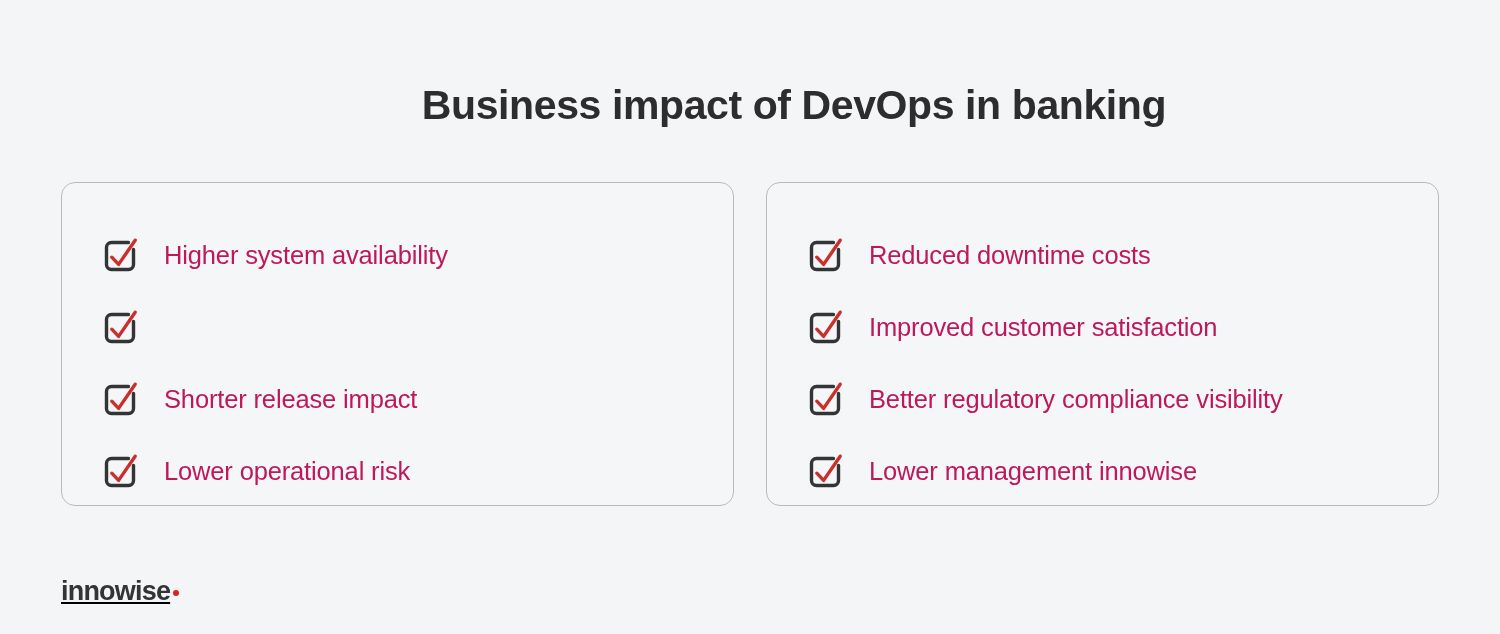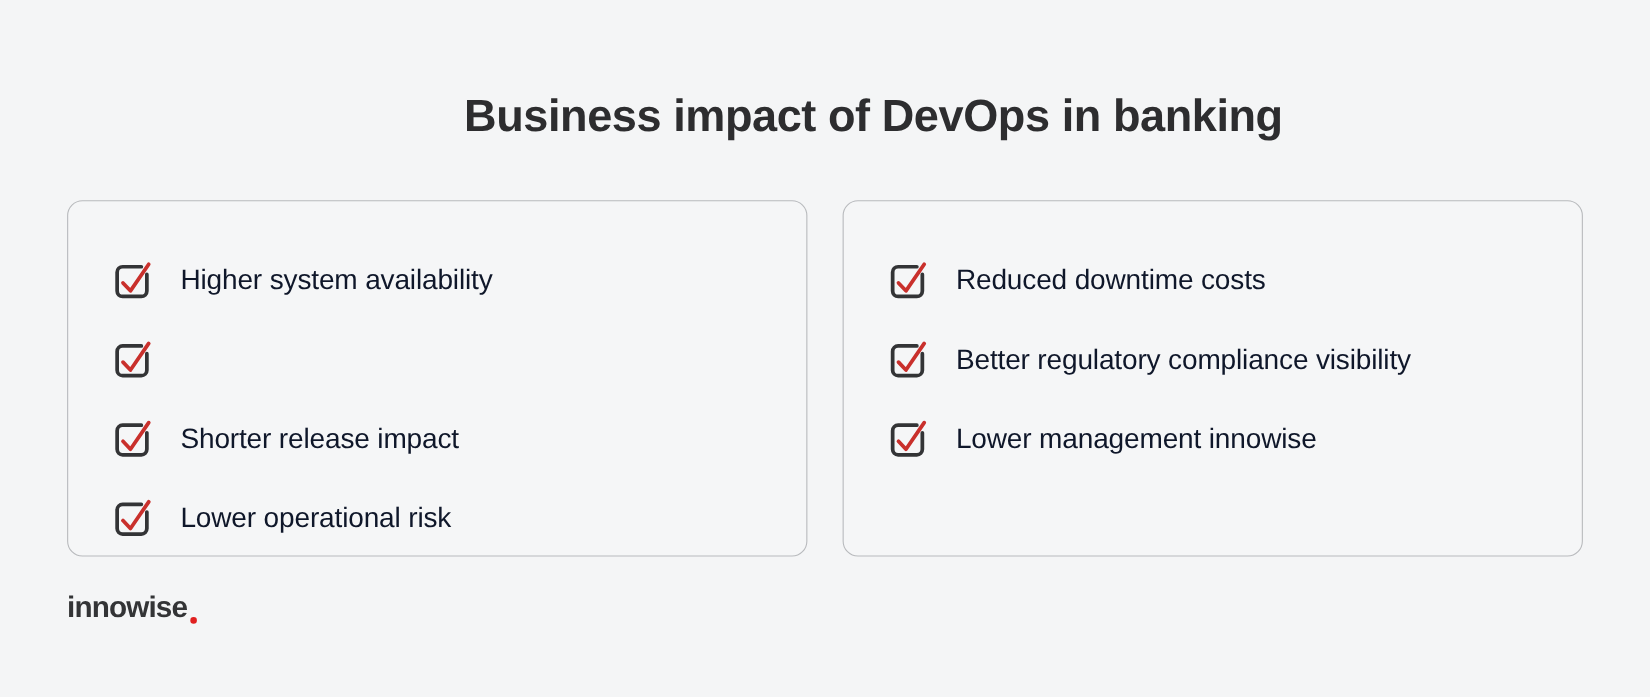--- a/index.html
+++ b/index.html
@@ -77,32 +77,33 @@
     height: 44px;
     flex: 0 0 44px;
     margin-right: 22px;
     display: block;
   }
 
   .row-label {
     font-size: 25.5px;
     line-height: 30px;
     font-weight: 400;
-    color: #0f172a;
+    color: #be185d;
     letter-spacing: -0.15px;
     white-space: nowrap;
   }
 
   
   .logo {
     position: absolute;
     left: 61px;
-    top: 537px;
-    display: flex;
-    align-items: flex-end;
+    top: 576px;
+    display: flex;
+    align-items: center;
+    text-decoration: underline;
   }
   .logo-word {
     font-size: 27px;
     line-height: 30px;
     font-weight: 700;
     letter-spacing: -0.8px;
     color: #333436;
   }
   .logo-dot {
     width: 6px;
@@ -164,20 +165,27 @@
       <div class="list">
 
         <div class="row">
           <svg class="cb" viewBox="0 0 44 44">
             <path d="M30.5 9.5 H13.5 A5 5 0 0 0 8.5 14.5 V31.5 A5 5 0 0 0 13.5 36.5 H30.5 A5 5 0 0 0 35.5 31.5 V16.5" fill="none" stroke="#333436" stroke-width="3.4" stroke-linecap="round"></path>
             <path d="M13.8 24.2 L20.6 31.4 L37.2 7.2" fill="none" stroke="#c9302c" stroke-width="3.4" stroke-linecap="round" stroke-linejoin="round"></path>
           </svg>
           <span class="row-label">Reduced downtime costs</span>
         </div>
 
+        <div class="row">
+          <svg class="cb" viewBox="0 0 44 44">
+            <path d="M30.5 9.5 H13.5 A5 5 0 0 0 8.5 14.5 V31.5 A5 5 0 0 0 13.5 36.5 H30.5 A5 5 0 0 0 35.5 31.5 V16.5" fill="none" stroke="#333436" stroke-width="3.4" stroke-linecap="round"></path>
+            <path d="M13.8 24.2 L20.6 31.4 L37.2 7.2" fill="none" stroke="#c9302c" stroke-width="3.4" stroke-linecap="round" stroke-linejoin="round"></path>
+          </svg>
+          <span class="row-label">Improved customer satisfaction</span>
+        </div>
 
         <div class="row">
           <svg class="cb" viewBox="0 0 44 44">
             <path d="M30.5 9.5 H13.5 A5 5 0 0 0 8.5 14.5 V31.5 A5 5 0 0 0 13.5 36.5 H30.5 A5 5 0 0 0 35.5 31.5 V16.5" fill="none" stroke="#333436" stroke-width="3.4" stroke-linecap="round"></path>
             <path d="M13.8 24.2 L20.6 31.4 L37.2 7.2" fill="none" stroke="#c9302c" stroke-width="3.4" stroke-linecap="round" stroke-linejoin="round"></path>
           </svg>
           <span class="row-label">Better regulatory compliance visibility</span>
         </div>
 
         <div class="row">

